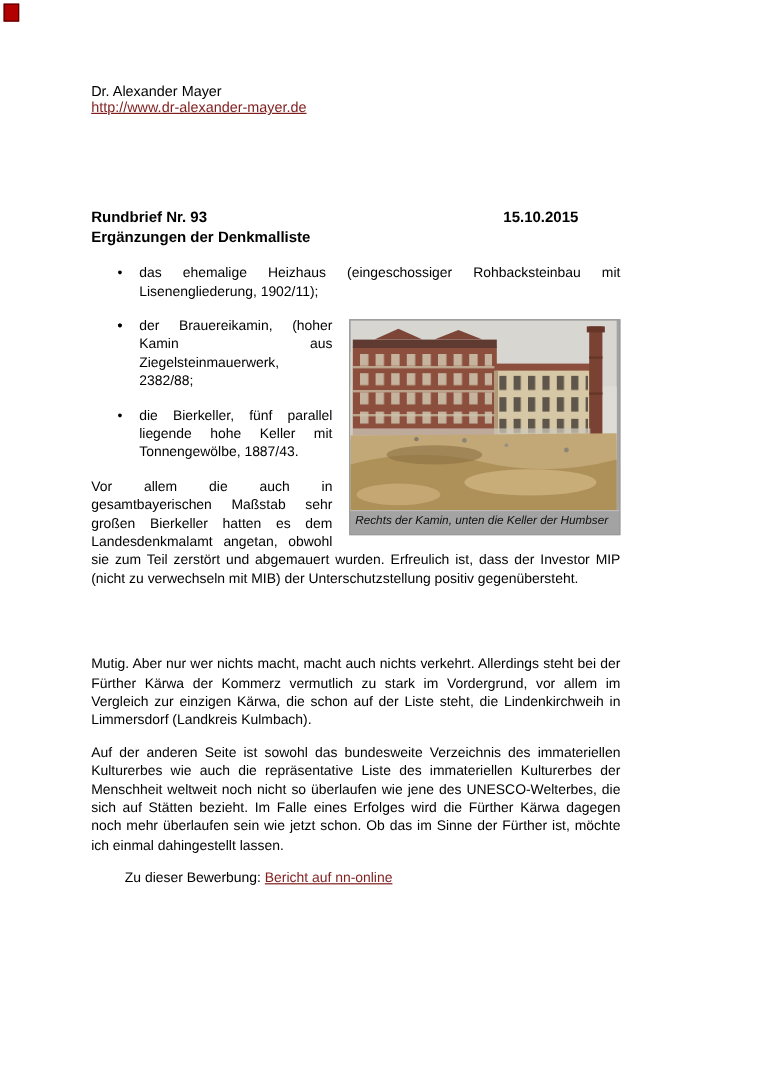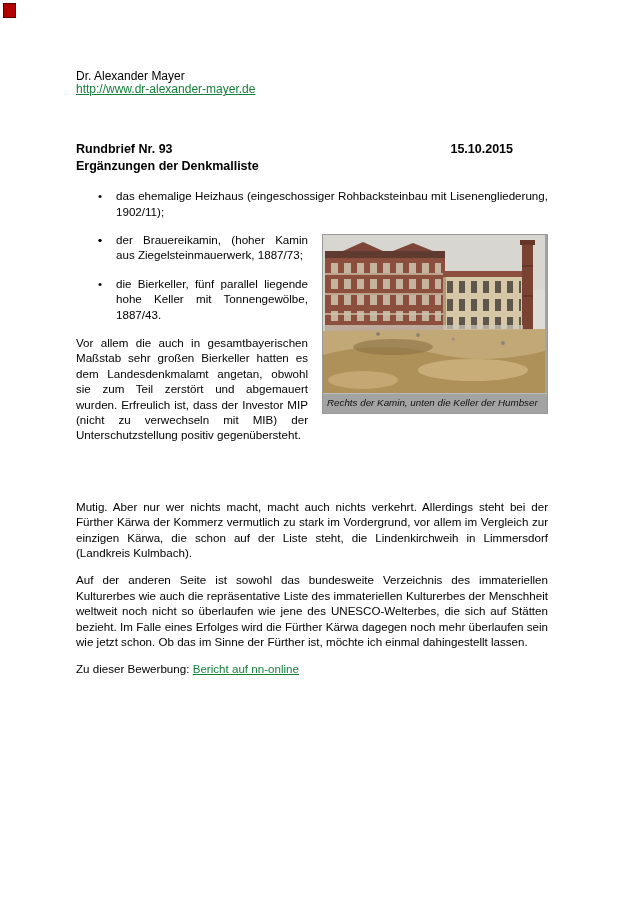--- a/index.html
+++ b/index.html
@@ -6,21 +6,21 @@
     margin: 0;
     padding: 0;
     background: #ffffff;
   }
   .page {
     position: relative;
     width: 635px;
     height: 898px;
     box-sizing: border-box;
     background: #ffffff;
-    padding: 70px 87px 0 76px;
+    padding: 70px 118px 0 76px;
     font-family: "Liberation Sans", "DejaVu Sans", sans-serif;
     font-size: 11.6px;
     line-height: 1.33;
     color: #000000;
     overflow: hidden;
   }
   .corner-mark {
     position: absolute;
     top: 3px;
     left: 3px;
@@ -28,26 +28,26 @@
     height: 13px;
     background: #b30000;
     border: 1px solid #5a0000;
   }
   .sender {
     font-size: 12px;
     line-height: 1.12;
   }
   .sender div, .sender a { display: block; }
   a.link {
-    color: #15803d;
+    color: #7f1d1d;
     text-decoration: underline;
     cursor: pointer;
   }
   .meta-row {
-    margin-top: 44px;
+    margin-top: 76px;
     display: flex;
     justify-content: space-between;
     font-size: 12.5px;
     font-weight: bold;
     text-align: center;
   }
   .meta-row .date { margin-right: 35px; }
   h2 {
     font-size: 12.5px;
     font-weight: bold;
@@ -92,21 +92,21 @@
     font-size: 9.8px;
     line-height: 1.3;
     padding: 3px 4px 3px 4px;
     border-top: 1px solid #bbbbbb;
     color: #111111;
   }
   .clear-spacer {
     clear: both;
     height: 44px;
   }
-  .linkline { margin-top: 4px; }
+  .linkline { margin-top: 4px; margin-left: 28px; }
   .linkline.last { margin-top: 18px; }
 </style>
 </head>
 <body>
 
 <div class="page">
 
   <div class="corner-mark"></div>
 
   <div class="sender">
@@ -181,21 +181,21 @@
       <circle cx="130" cy="104" r="1.6" fill="#9a9184"></circle>
       <circle cx="55" cy="99" r="1.8" fill="#847a6c"></circle>
       <circle cx="180" cy="108" r="2" fill="#8d8578"></circle>
     </svg>
     <figcaption>Rechts der Kamin, unten die Keller der Humbser</figcaption>
   </figure>
 
   <ul class="bullets" style="margin-top:0;">
     <li>
       <span class="bullet">•</span>
-      <span>der Brauereikamin, (hoher Kamin aus Ziegelsteinmauerwerk, 1887/73;</span>
+      <span>der Brauereikamin, (hoher Kamin aus Ziegelsteinmauerwerk, 2382/88;</span>
     </li>
     <li>
       <span class="bullet">•</span>
       <span>die Bierkeller, fünf parallel liegende hohe Keller mit Tonnengewölbe, 1887/43.</span>
     </li>
   </ul>
 
   <p>Vor allem die auch in gesamtbayerischen Maßstab sehr großen Bierkeller hatten es dem Landesdenkmalamt angetan, obwohl sie zum Teil zerstört und abgemauert wurden. Erfreulich ist, dass der Investor MIP (nicht zu verwechseln mit MIB) der Unterschutzstellung positiv gegenübersteht.</p>
 
   <div class="clear-spacer"></div>

